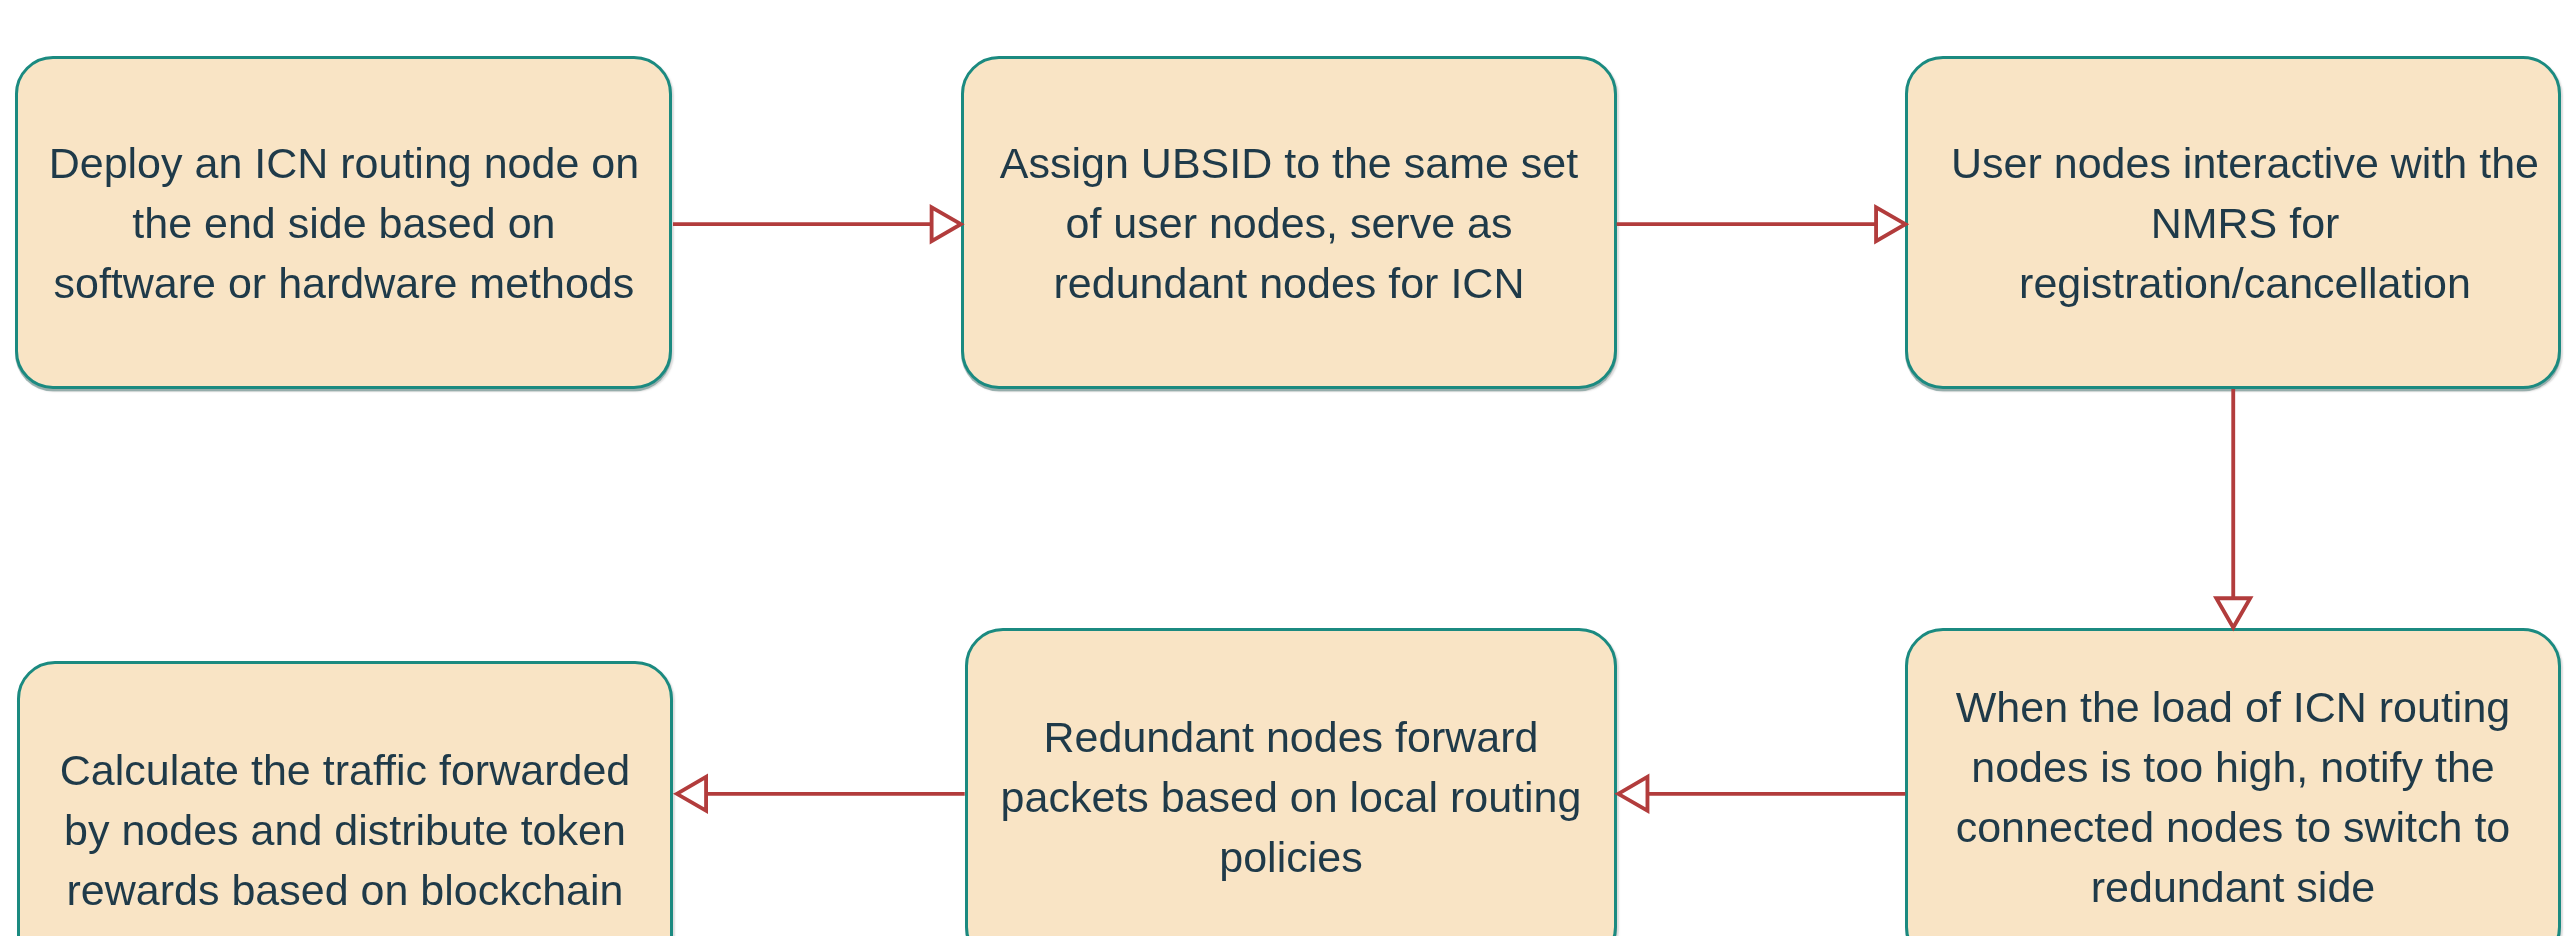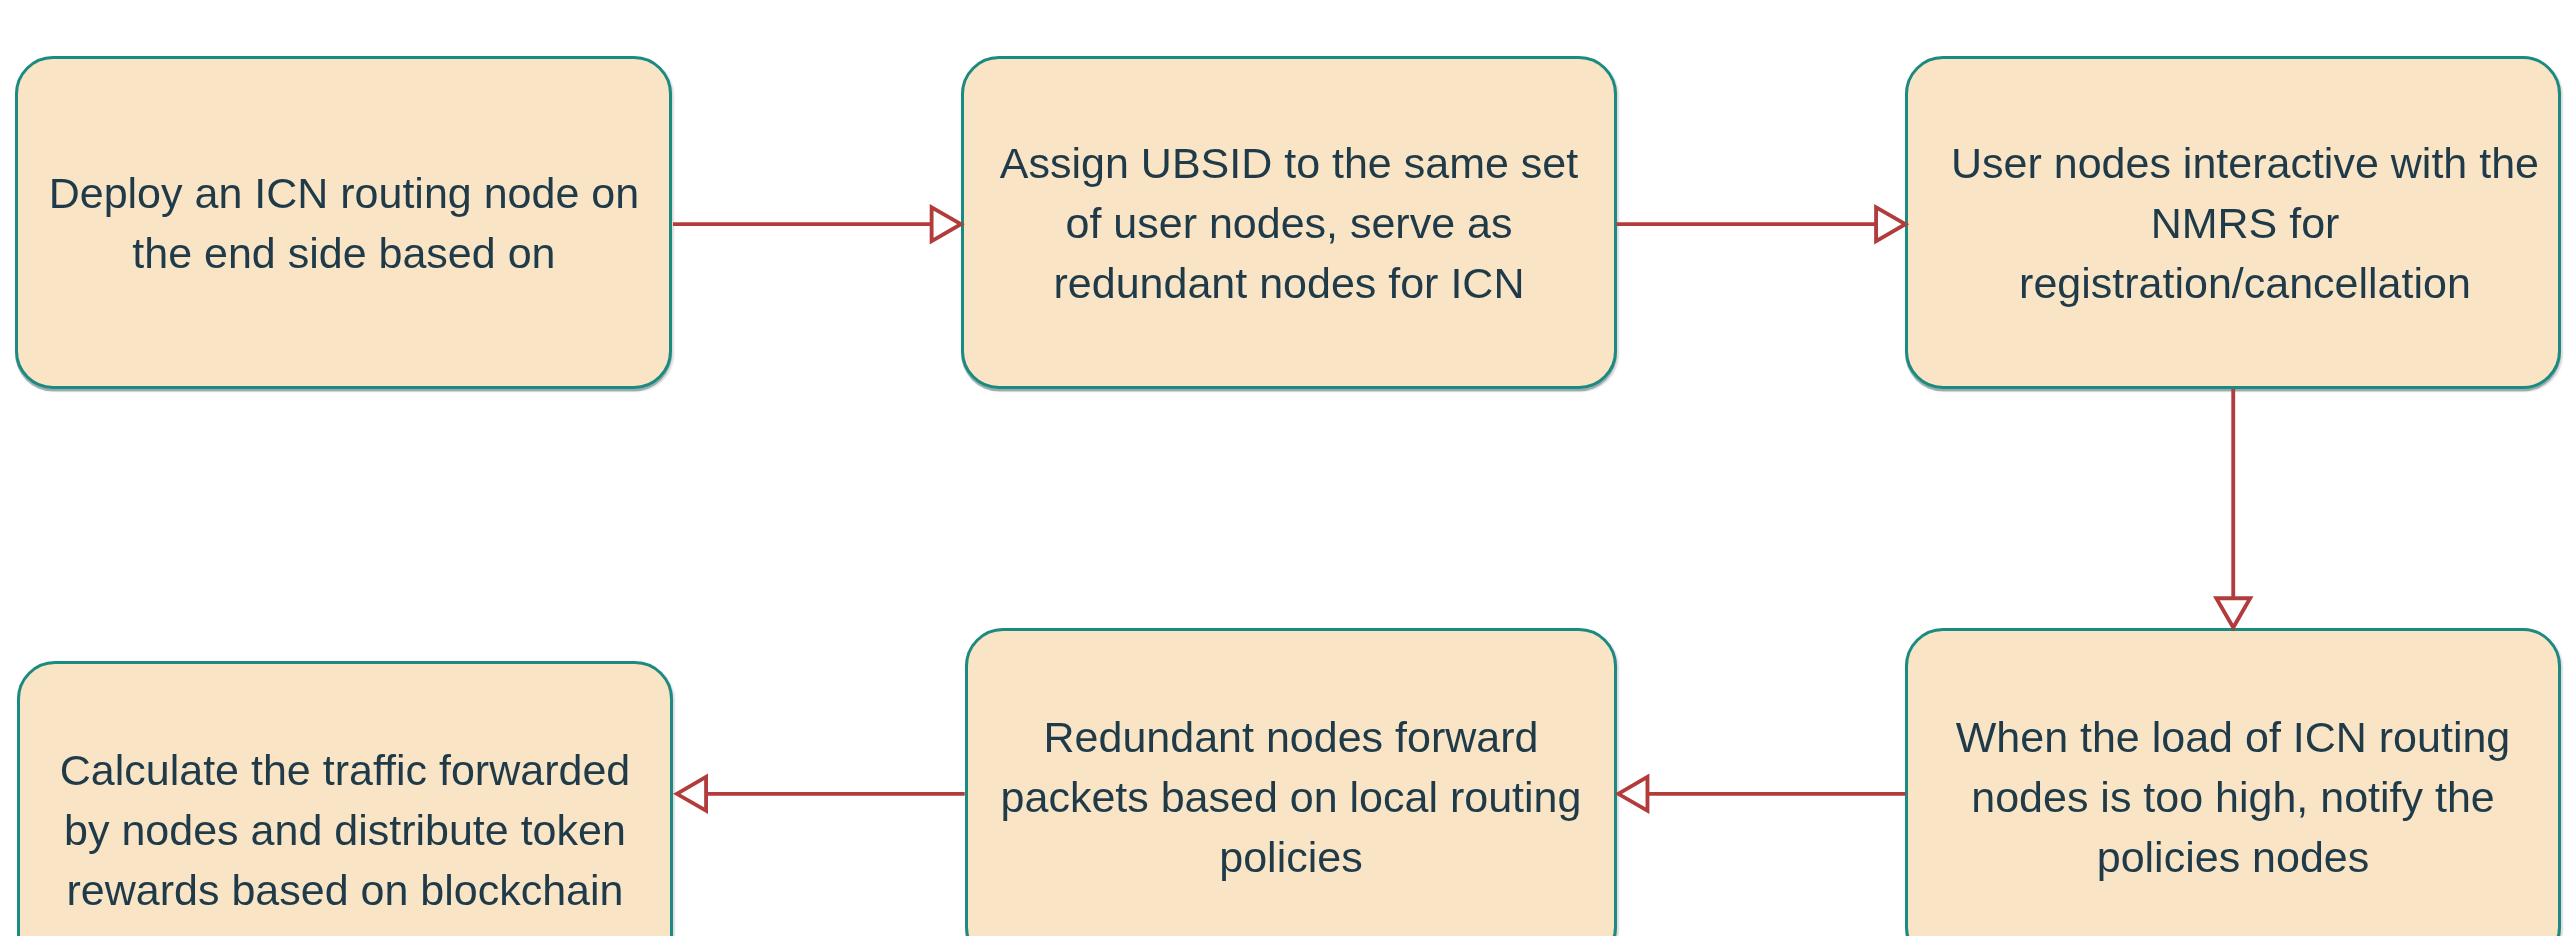--- a/index.html
+++ b/index.html
@@ -64,20 +64,21 @@
 </style>
 </head>
 <body>
 
 <div class="canvas">
 
   <div class="node n-deploy">
     <div class="label">
         <div>Deploy an ICN routing node on</div>
         <div>the end side based on</div>
+        <div>software or hardware methods</div>
       </div>
   </div>
 
   <div class="node n-assign">
     <div class="label">
         <div>Assign UBSID to the same set</div>
         <div>of user nodes, serve as</div>
         <div>redundant nodes for ICN</div>
       </div>
   </div>
@@ -87,21 +88,22 @@
         <div>User nodes interactive with the</div>
         <div>NMRS for</div>
         <div>registration/cancellation</div>
       </div>
   </div>
 
   <div class="node n-notify">
     <div class="label">
         <div>When the load of ICN routing</div>
         <div>nodes is too high, notify the</div>
-        <div>policies nodes</div>
+        <div>connected nodes to switch to</div>
+        <div>redundant side</div>
       </div>
   </div>
 
   <div class="node n-forward">
     <div class="label">
         <div>Redundant nodes forward</div>
         <div>packets based on local routing</div>
         <div>policies</div>
       </div>
   </div>

